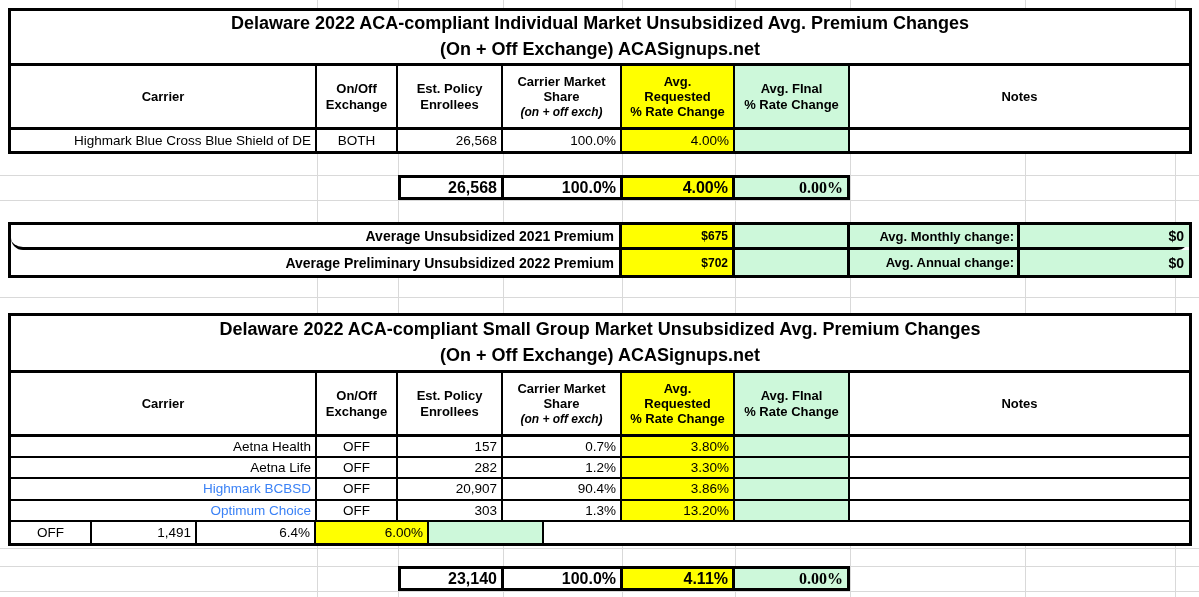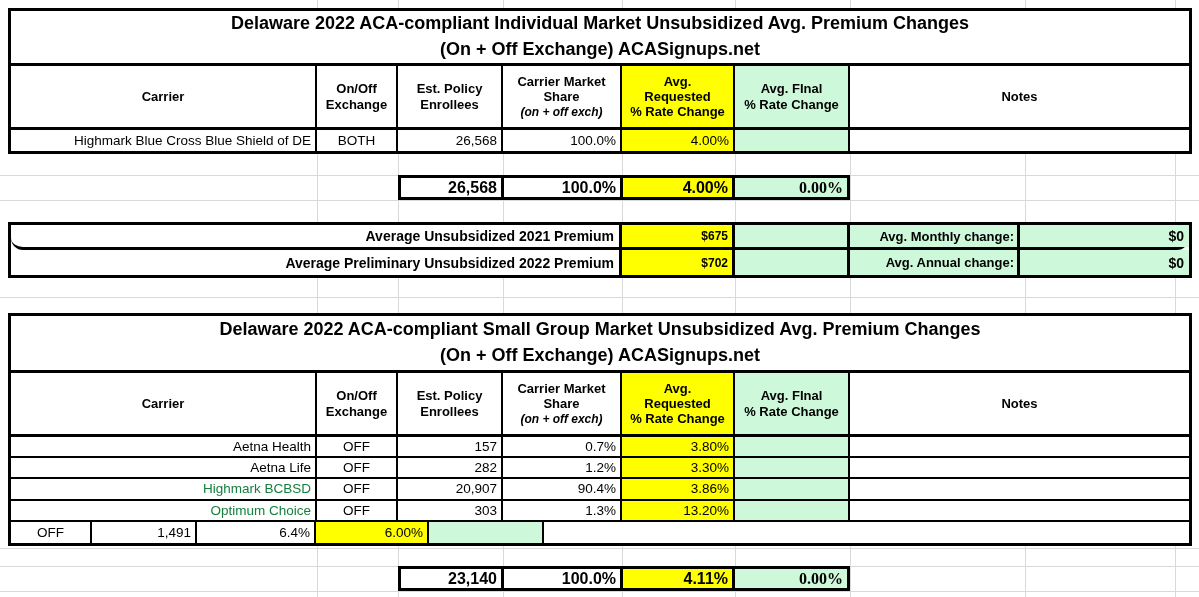--- a/index.html
+++ b/index.html
@@ -42,21 +42,21 @@
   .data-row { display:flex; height:21px; border-bottom:2px solid #000; }
   .t2 .data-row { height:21.2px; }
   .data-row:last-child { border-bottom:none; }
   .cell { display:flex; align-items:center; font-size:13.5px;
           border-right:2px solid #000; overflow:hidden; white-space:nowrap; }
   .cell:last-child { border-right:none; }
   .r { justify-content:flex-end; padding-right:4px; }
   .ctr { justify-content:center; }
   .bg-y { background:var(--yellow,#ffff00); }
   .bg-g { background:var(--green,#cdf8da); }
-  .gray-carrier { color:#15803d; }
+  .gray-carrier { color:#3b82f6; }
 
   
   .totalbox { position:absolute; left:398px; width:452px; height:25px;
               border:3px solid #000; display:flex; background:#fff; z-index:3; }
   .totalbox.one { top:175px; }
   .totalbox.two { top:566px; }
   .tcell { display:flex; align-items:center; justify-content:flex-end;
            padding-right:4px; font-weight:bold; font-size:16px;
            border-right:3px solid #000; white-space:nowrap; }
   .tcell:last-child { border-right:none; }

